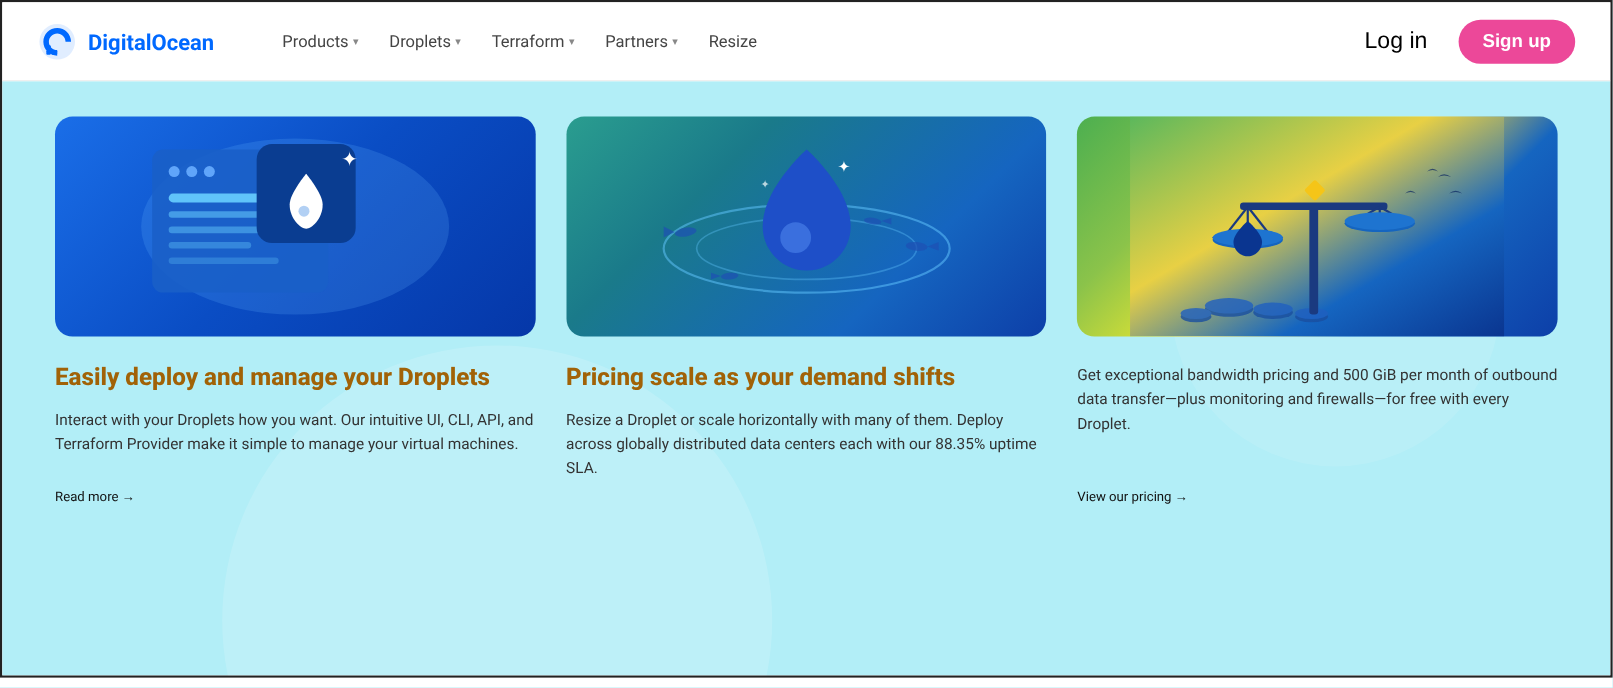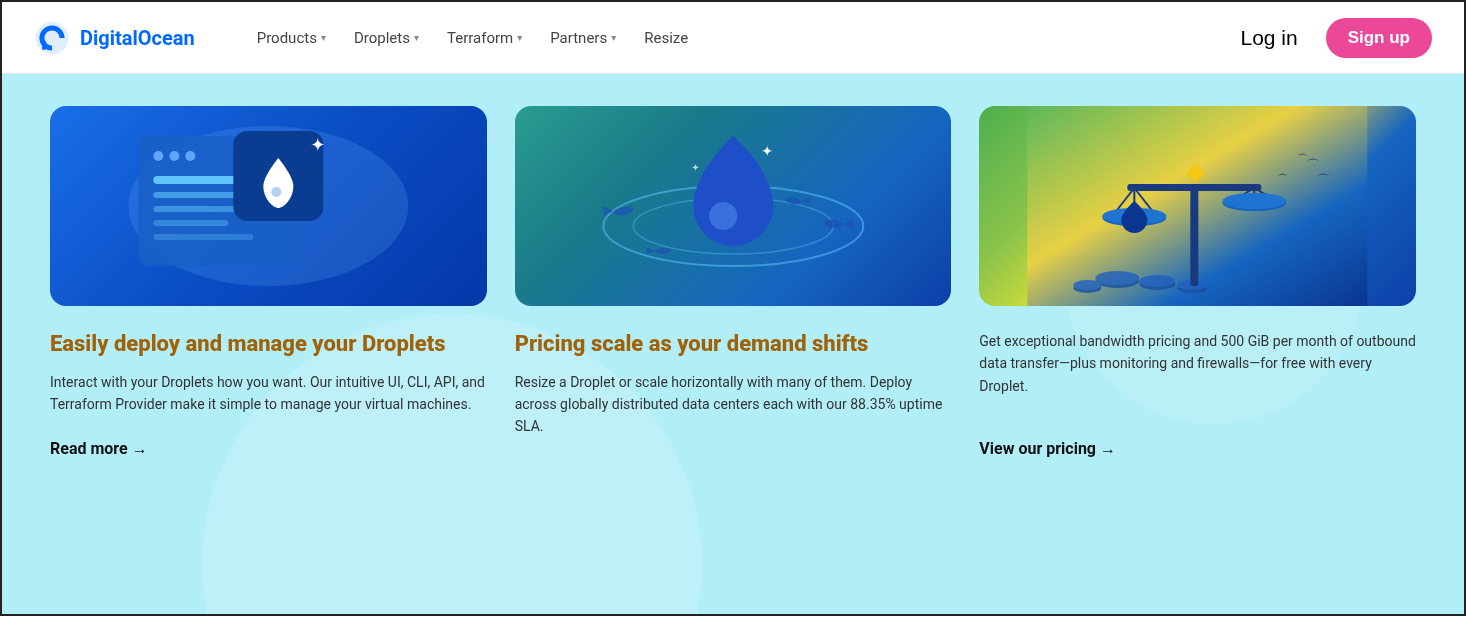--- a/index.html
+++ b/index.html
@@ -170,22 +170,22 @@
       font-size: 14px;
       color: #333;
       line-height: 1.6;
       flex: 1;
       margin-bottom: 20px;
     }
     .card-link {
       display: inline-flex;
       align-items: center;
       gap: 6px;
-      font-size: 16px;
-      font-weight: 700;
+      font-size: 12px;
+      font-weight: 400;
       color: #111;
       cursor: pointer;
       text-decoration: none;
       margin-top: auto;
     }
   </style>
 </head>
 <body>
 
 <header class="header">

